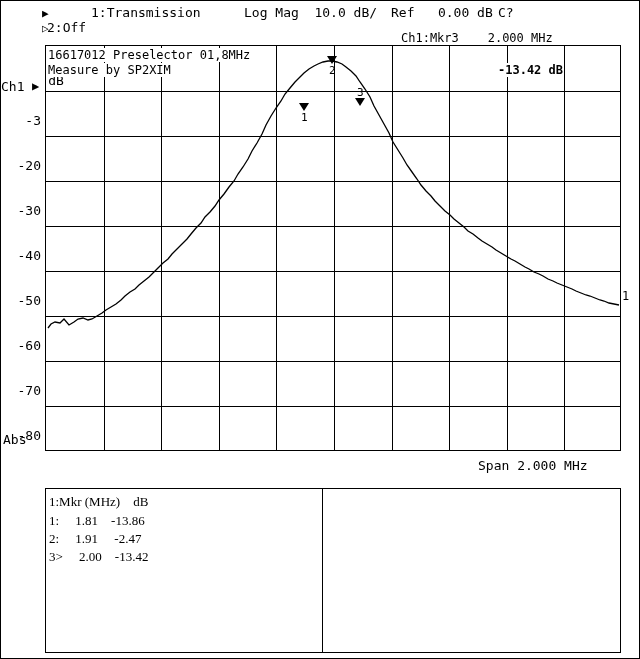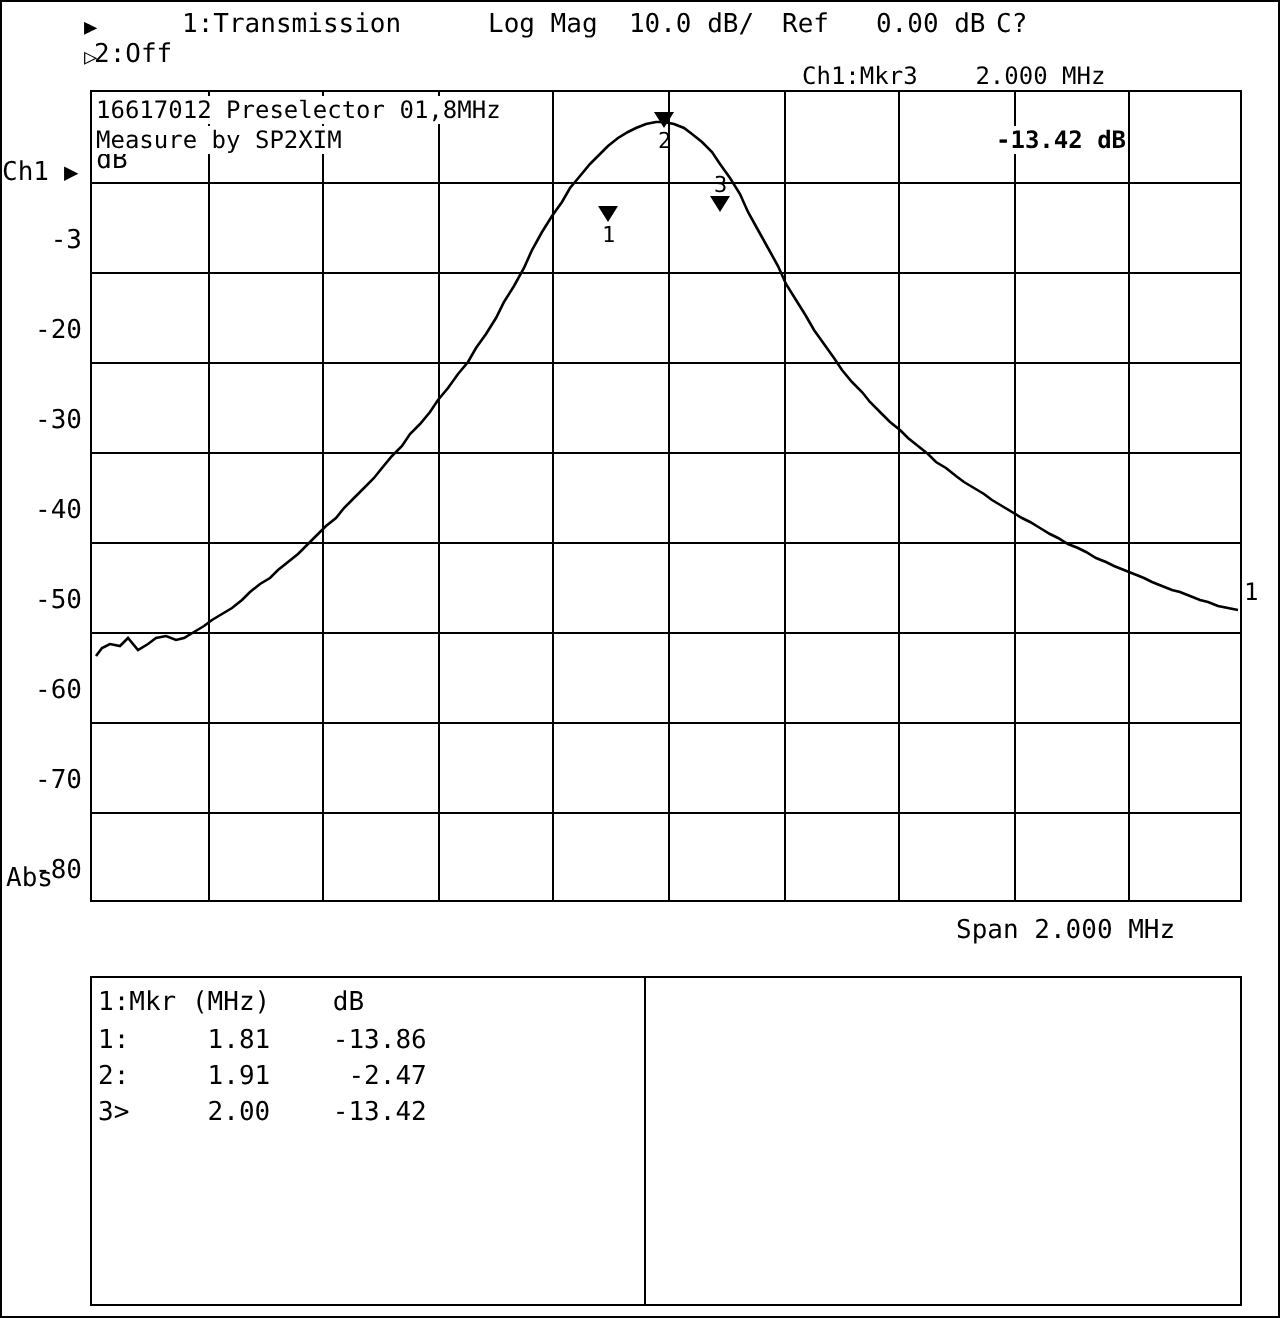--- a/index.html
+++ b/index.html
@@ -122,20 +122,21 @@
     top: 0;
     width: 1px;
     height: 163px;
     background: #000;
   }
   .tbl-text {
     position: absolute;
     font-size: 13px;
     line-height: 14px;
     white-space: pre;
+    font-family: Liberation Serif, serif;
   }
   #t1-head { left: 3px;   top: 6px; }
   #t2-head { left: 280px; top: 6px; }
   #t1-r0 { left: 3px; top: 25px; }
   #t1-r1 { left: 3px; top: 43px; }
   #t1-r2 { left: 3px; top: 61px; }
 
   
   .plot-marker {
     position: absolute;

